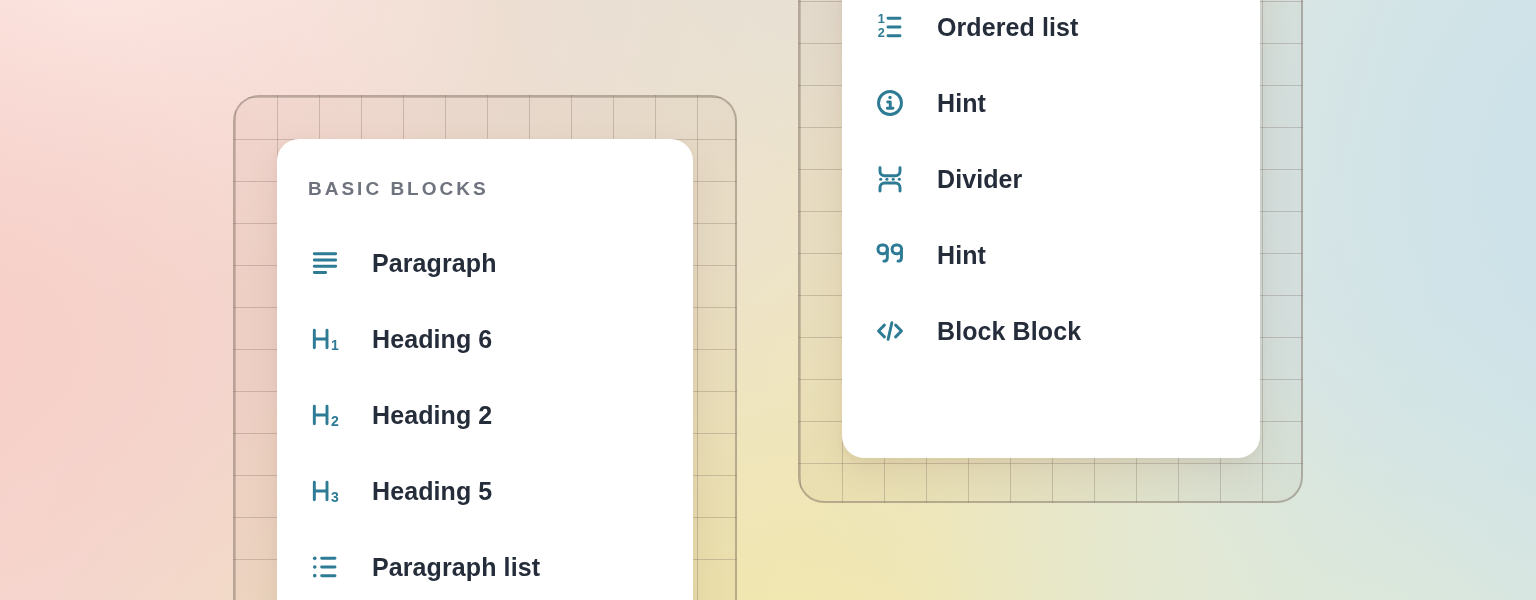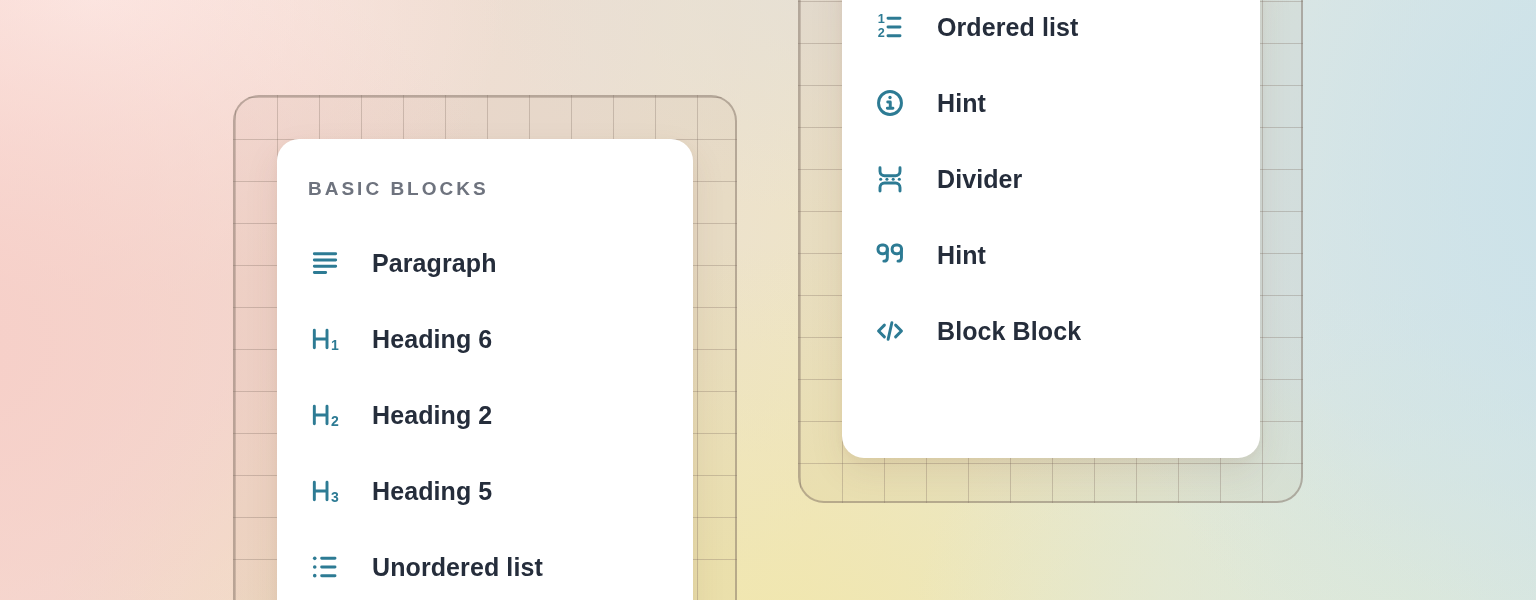--- a/index.html
+++ b/index.html
@@ -125,21 +125,21 @@
               <g fill="none" stroke="currentColor" stroke-width="2.2" stroke-linecap="round" stroke-linejoin="round">
                 <path d="M9.5 5.5h10M9.5 12h10M9.5 18.5h10"></path>
               </g>
               <g fill="currentColor">
                 <circle cx="4.3" cy="5.5" r="1.35"></circle>
                 <circle cx="4.3" cy="12" r="1.35"></circle>
                 <circle cx="4.3" cy="18.5" r="1.35"></circle>
               </g>
             </svg>
           </span>
-          <span class="item-label">Unordered list</span>
+          <span class="item-label">Paragraph list</span>
         </div>
       </div>
   </div>
 
   <div class="card card-right">
     <div class="item-list">
         <div class="menu-item">
           <span class="item-icon">
             <svg viewBox="0 0 24 24">
               <g fill="none" stroke="currentColor" stroke-width="2.2" stroke-linecap="round" stroke-linejoin="round">

